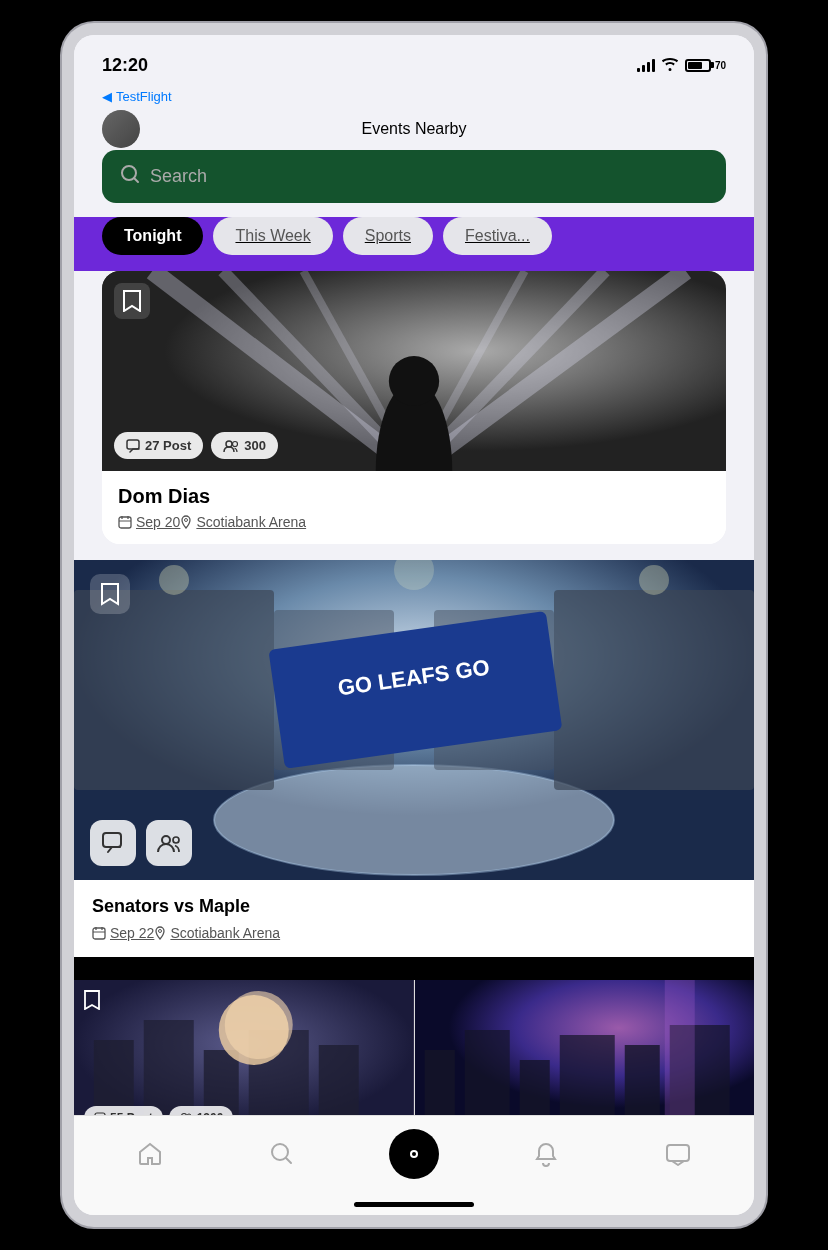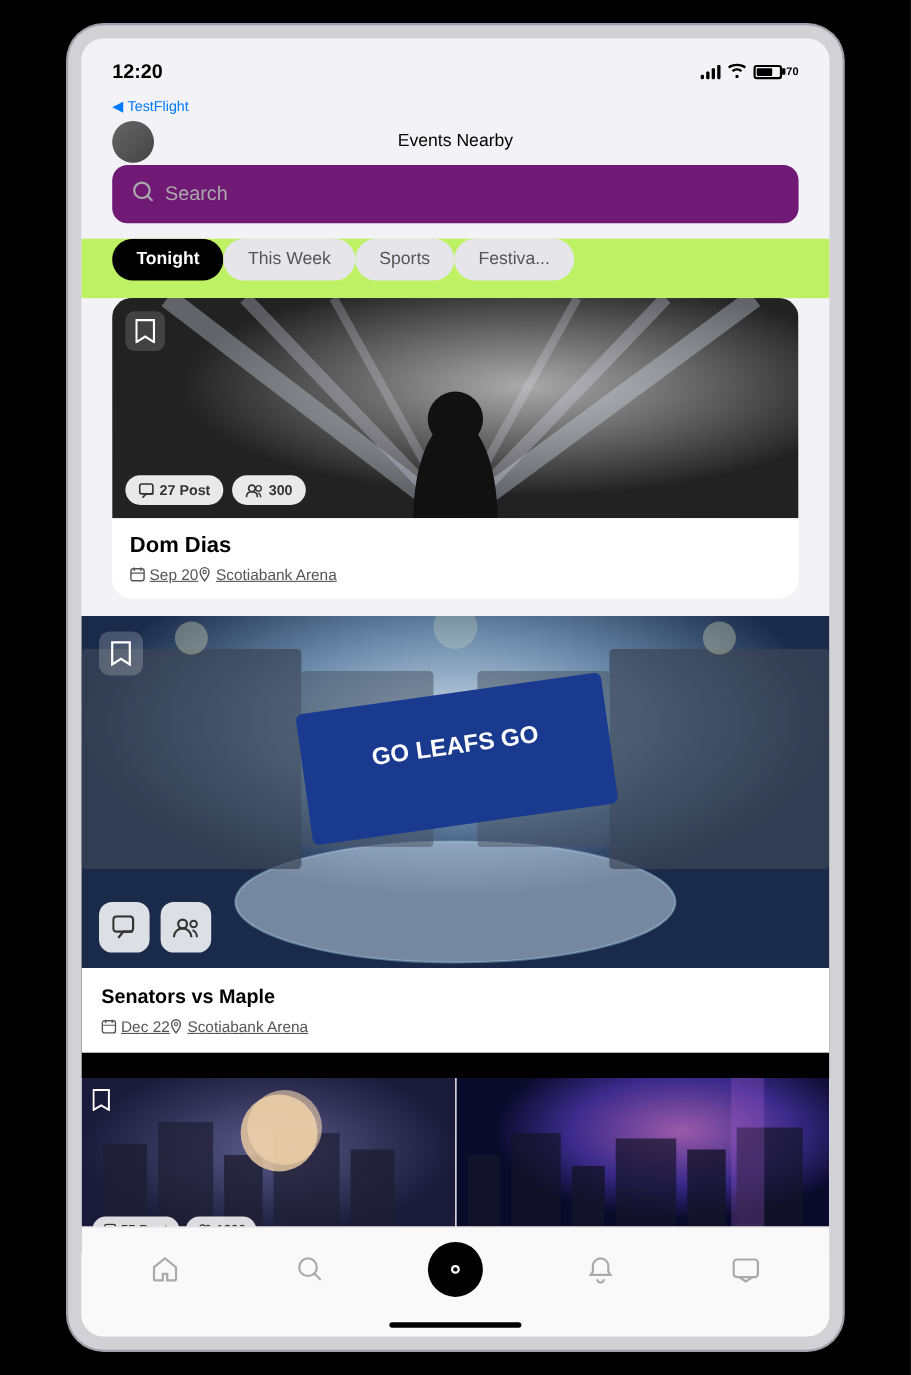--- a/index.html
+++ b/index.html
@@ -143,42 +143,43 @@
       font-size: 16px;
       font-weight: 400;
       color: #000;
     }
     
     .search-container {
       padding: 0 28px 14px 28px;
       background: #f2f2f7;
     }
     .search-bar {
-      background: #701a75;
+      background: #14532d;
       border-radius: 14px;
       display: flex;
       align-items: center;
       padding: 14px 18px;
       gap: 10px;
     }
     .search-icon-wrap {
       color: #aaa;
       font-size: 18px;
     }
     .search-input-text {
       font-size: 18px;
       color: #aaa;
     }
     
     .filter-tabs {
       display: flex;
-      gap: 0;
+      gap: 10px;
       padding: 0 28px 16px 28px;
-      background: #bef264;
+      background: #6d28d9;
       overflow: hidden;
+      text-decoration: underline;
     }
     .tab-pill {
       padding: 10px 22px;
       border-radius: 22px;
       font-size: 16px;
       font-weight: 500;
       white-space: nowrap;
       cursor: pointer;
     }
     .tab-pill.active {
@@ -571,21 +572,21 @@
       <div class="event-info-2">
         <div class="event-title-2">Senators vs Maple</div>
         <div class="event-details">
           <div class="event-detail-item">
             <svg width="14" height="14" viewBox="0 0 14 14" fill="none">
                 <rect x="1" y="2" width="12" height="11" rx="2" stroke="#555" stroke-width="1.3"></rect>
                 <line x1="4" y1="1" x2="4" y2="4" stroke="#555" stroke-width="1.3"></line>
                 <line x1="10" y1="1" x2="10" y2="4" stroke="#555" stroke-width="1.3"></line>
                 <line x1="1" y1="6" x2="13" y2="6" stroke="#555" stroke-width="1"></line>
               </svg>
-            <span>Dec 22</span>
+            <span>Sep 22</span>
           </div>
           <div class="event-detail-item">
             <svg width="12" height="14" viewBox="0 0 12 14" fill="none">
                 <path d="M6 1C3.8 1 2 2.8 2 5c0 3.3 4 8 4 8s4-4.7 4-8c0-2.2-1.8-4-4-4z" stroke="#555" stroke-width="1.3"></path>
                 <circle cx="6" cy="5" r="1.5" stroke="#555" stroke-width="1"></circle>
               </svg>
             <span>Scotiabank Arena</span>
           </div>
         </div>
       </div>

